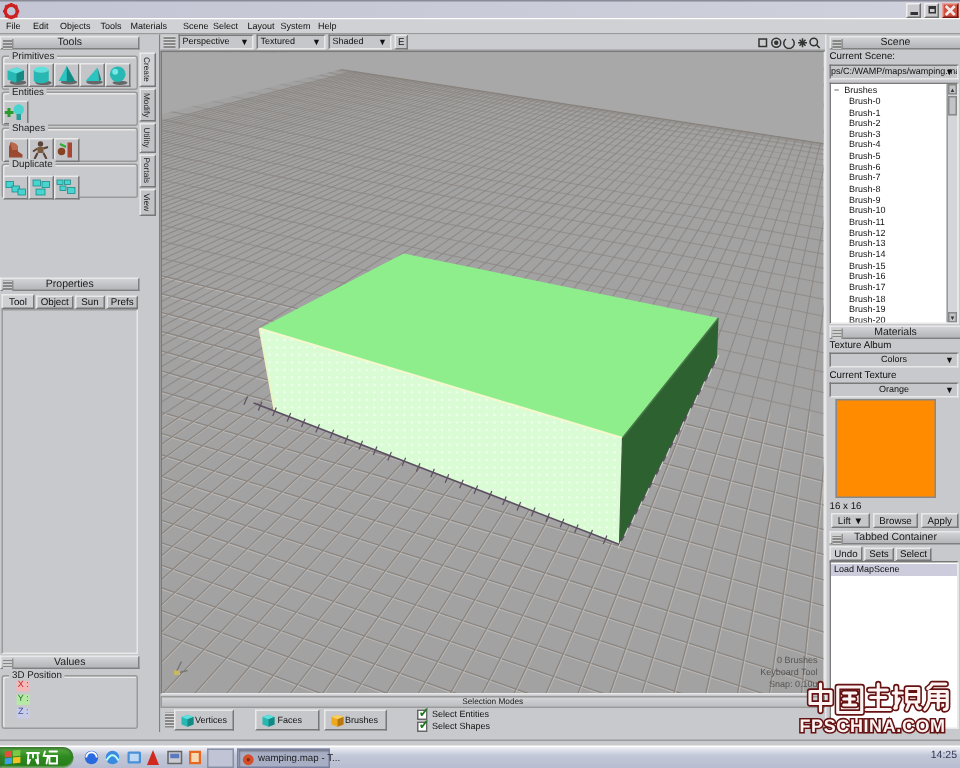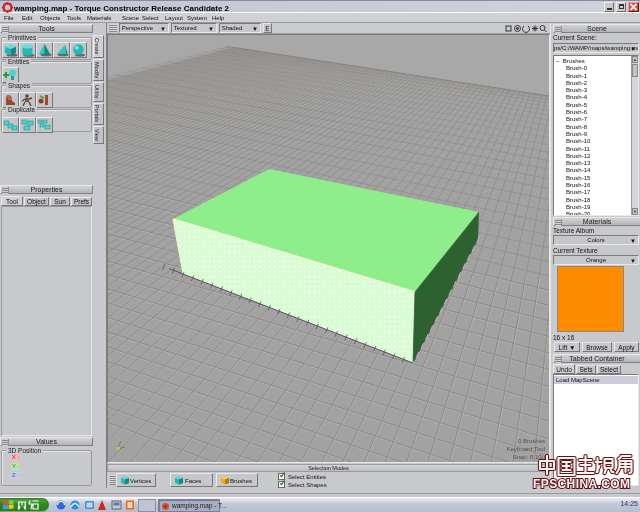--- a/index.html
+++ b/index.html
@@ -13,21 +13,20 @@
 .combo{position:absolute;background:#c6c7ca;border:1px solid;border-color:#7a7a7a #e9e9e9 #e9e9e9 #7a7a7a;font-size:6px;color:#111;line-height:8px;}
 .combo .arr{position:absolute;right:2px;top:1px;font-size:6px;color:#111;}
 .tab{position:absolute;background:#c2c3c6;border:1px solid;border-color:#e9e9e9 #777 #777 #e9e9e9;font-size:6.5px;color:#111;text-align:center;}
 .tab.sel{background:#cfd0d3;}
 .btn{position:absolute;background:#c6c7ca;border:1px solid;border-color:#e9e9e9 #777 #777 #e9e9e9;font-size:6.5px;color:#111;text-align:center;}
 .cb{position:absolute;width:7px;height:7px;background:#fff;border:1px solid #666;}
 .ck{position:absolute;color:#1a7a1a;font-size:9px;line-height:7px;font-weight:bold;}
 </style></head><body>
 
 <div class="abs" style="left:0;top:0;width:640px;height:13px;background:linear-gradient(90deg,#c3c5d4,#cfd1dc);border-top:1px solid #8a8a9a;border-bottom:1px solid #fff;">
-  <div class="abs" style="left:14px;top:2.5px;font-size:8px;font-weight:bold;color:#000;letter-spacing:0;">wamping.map - Torque Constructor Release Candidate 2</div>
   <svg class="abs" style="left:2px;top:1px" width="11" height="11" viewBox="0 0 11 11">
       <circle cx="5.5" cy="5.5" r="4" fill="none" stroke="#cc2222" stroke-width="2.2"></circle>
       <g stroke="#cc2222" stroke-width="1.6">
         <line x1="5.5" y1="0" x2="5.5" y2="2.5"></line>
         <line x1="5.5" y1="8.5" x2="5.5" y2="11"></line>
         <line x1="0" y1="5.5" x2="2.5" y2="5.5"></line>
         <line x1="8.5" y1="5.5" x2="11" y2="5.5"></line>
         <line x1="1.6" y1="1.6" x2="3.4" y2="3.4"></line>
         <line x1="7.6" y1="7.6" x2="9.4" y2="9.4"></line>
         <line x1="1.6" y1="9.4" x2="3.4" y2="7.6"></line>

